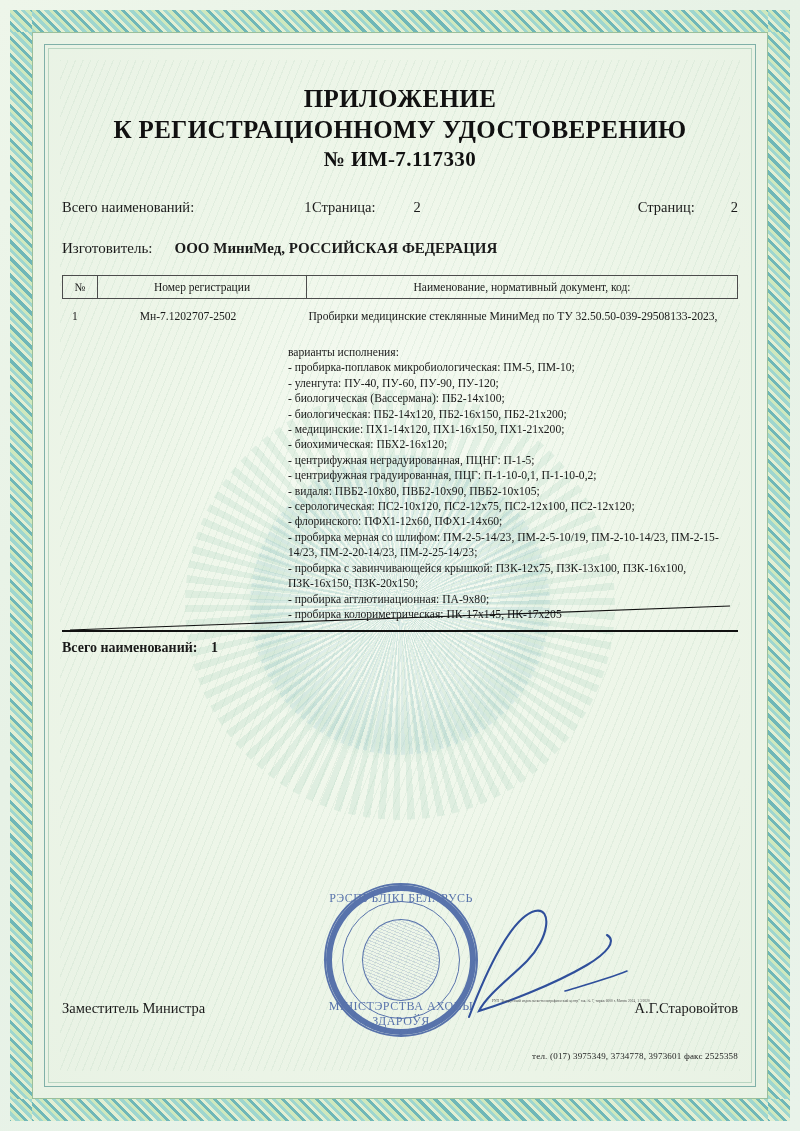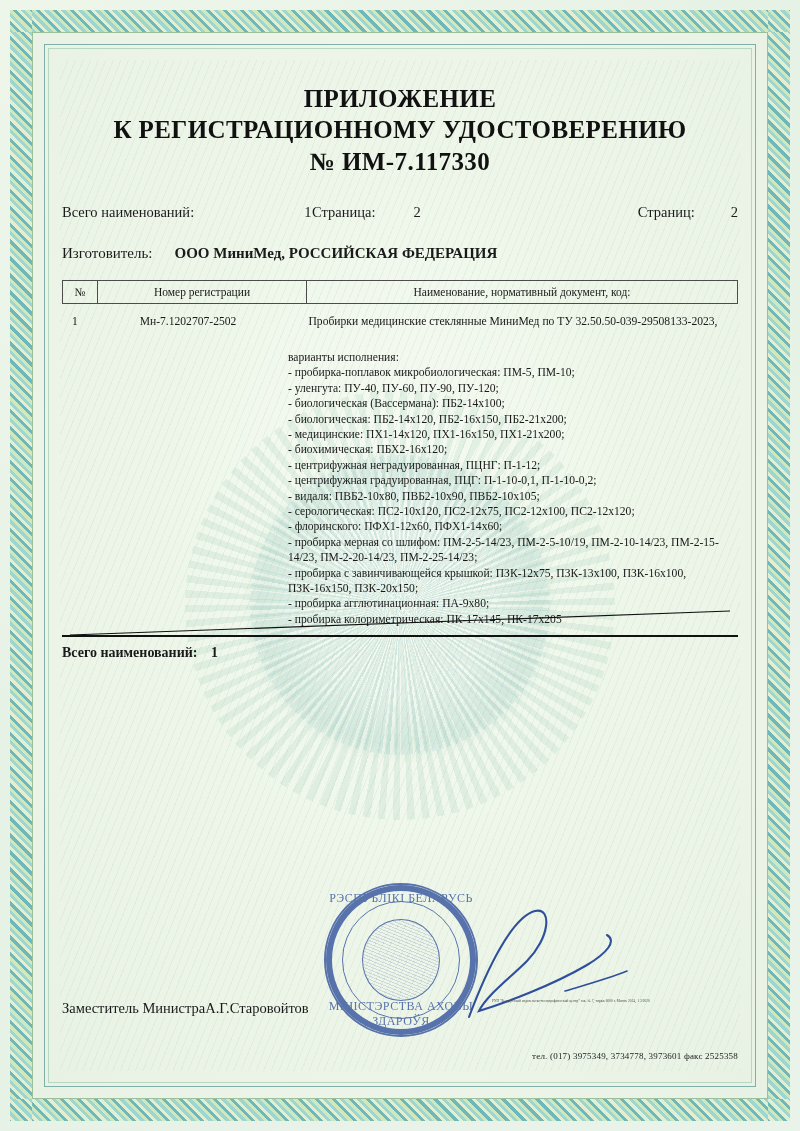--- a/index.html
+++ b/index.html
@@ -111,21 +111,21 @@
     font-family: "Liberation Serif", serif;
     font-size: 25px;
     font-weight: 700;
     letter-spacing: 0.4px;
     line-height: 1.22;
     color: #111;
   }
   .title-line2 { display: block; }
   .title-num {
     display: block;
-    font-size: 25px;
+    font-size: 21px;
     font-weight: 700;
     margin-top: 2px;
   }
 
   .meta-row {
     display: flex;
     align-items: baseline;
     margin-top: 26px;
     font-size: 14.5px;
   }
@@ -229,21 +229,21 @@
   .total-line .t-val { margin-left: 10px; }
 
   
   .sign-row {
     position: absolute;
     left: 0;
     right: 0;
     bottom: 52px;
     display: flex;
     align-items: flex-end;
-    justify-content: flex-start;
+    justify-content: space-between;
     font-size: 14.5px;
   }
   .sign-name {
     font-size: 14.5px;
   }
 
   .phone {
     position: absolute;
     right: 0;
     bottom: 8px;
@@ -372,21 +372,21 @@
         <div class="name-main">Пробирки медицинские стеклянные МиниМед по ТУ 32.50.50-039-29508133-2023,</div>
         <div class="variants">
           <div class="v-head">варианты исполнения:</div>
           <ul>
             <li>- пробирка-поплавок микробиологическая: ПМ-5, ПМ-10;</li>
             <li>- уленгута: ПУ-40, ПУ-60, ПУ-90, ПУ-120;</li>
             <li>- биологическая (Вассермана): ПБ2-14х100;</li>
             <li>- биологическая: ПБ2-14х120, ПБ2-16х150, ПБ2-21х200;</li>
             <li>- медицинские: ПХ1-14х120, ПХ1-16х150, ПХ1-21х200;</li>
             <li>- биохимическая: ПБХ2-16х120;</li>
-            <li>- центрифужная неградуированная, ПЦНГ: П-1-12;</li>
+            <li>- центрифужная неградуированная, ПЦНГ: П-1-5;</li>
             <li>- центрифужная градуированная, ПЦГ: П-1-10-0,1, П-1-10-0,2;</li>
             <li>- видаля: ПВБ2-10х80, ПВБ2-10х90, ПВБ2-10х105;</li>
             <li>- серологическая: ПС2-10х120, ПС2-12х75, ПС2-12х100, ПС2-12х120;</li>
             <li>- флоринского: ПФХ1-12х60, ПФХ1-14х60;</li>
             <li>- пробирка мерная со шлифом: ПМ-2-5-14/23, ПМ-2-5-10/19, ПМ-2-10-14/23, ПМ-2-15-14/23, ПМ-2-20-14/23, ПМ-2-25-14/23;</li>
             <li>- пробирка с завинчивающейся крышкой: ПЗК-12х75, ПЗК-13х100, ПЗК-16х100, ПЗК-16х150, ПЗК-20х150;</li>
             <li>- пробирка агглютинационная: ПА-9х80;</li>
             <li>- пробирка колориметрическая: ПК-17х145, ПК-17х205</li>
           </ul>
         </div>

